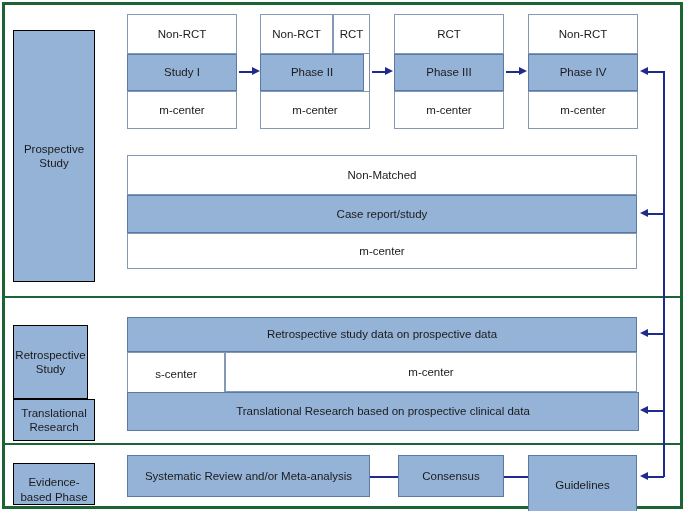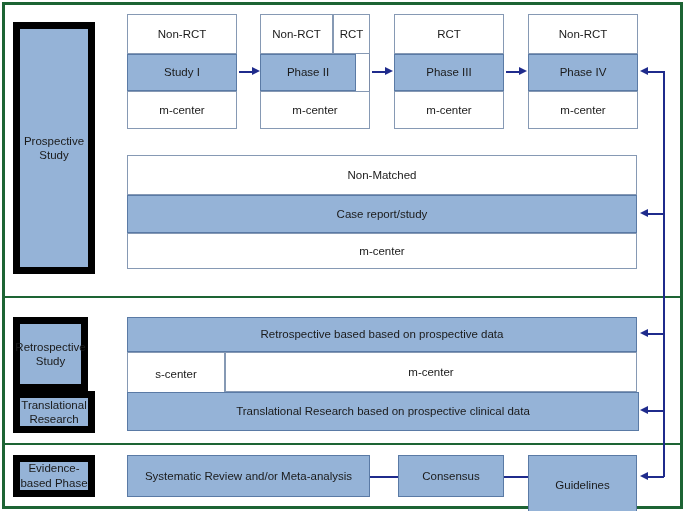--- a/index.html
+++ b/index.html
@@ -52,22 +52,23 @@
   .blue {
     background: #95b3d7;
     border: 1px solid #5a7aa5;
   }
   .white {
     background: #ffffff;
     border: 1px solid #8699b4;
   }
   .label-box {
     background: #95b3d7;
-    border: 7px solid #000000;
+    border: 1px solid #000000;
     font-size: 11.5px;
+    margin-top: 8px;
   }
   .group-frame {
     position: absolute;
     box-sizing: border-box;
     border: 1px solid #7a8ba8;
     background: transparent;
     pointer-events: none;
   }
   
   .hline {
@@ -143,21 +144,21 @@
     <span>m-center</span>
   </div>
 
   <div class="group-frame" style="left:260px; top:14px; width:110px; height:115px;"></div>
   <div class="box white" style="left:260px; top:14px; width:73px; height:40px;">
     <span>Non-RCT</span>
   </div>
   <div class="box white" style="left:333px; top:14px; width:37px; height:40px;">
     <span>RCT</span>
   </div>
-  <div class="box blue" style="left:260px; top:54px; width:96px; height:37px;text-align:right;">
+  <div class="box blue" style="left:260px; top:54px; width:104px; height:37px;text-align:right;">
     <span>Phase II</span>
   </div>
   <div class="box white" style="left:260px; top:91px; width:110px; height:38px;">
     <span>m-center</span>
   </div>
 
   <div class="group-frame" style="left:394px; top:14px; width:110px; height:115px;"></div>
   <div class="box white" style="left:394px; top:14px; width:110px; height:40px;">
     <span>RCT</span>
   </div>
@@ -193,21 +194,21 @@
     <span>Non-Matched</span>
   </div>
   <div class="box blue" style="left:127px; top:195px; width:510px; height:38px;">
     <span>Case report/study</span>
   </div>
   <div class="box white" style="left:127px; top:233px; width:510px; height:36px;">
     <span>m-center</span>
   </div>
 
   <div class="box blue" style="left:127px; top:317px; width:510px; height:35px;">
-    <span>Retrospective based based on prospective data</span>
+    <span>Retrospective study data on prospective data</span>
   </div>
   <div class="box white" style="left:127px; top:352px; width:98px; height:44px;">
     <span>s-center</span>
   </div>
   <div class="box white" style="left:225px; top:352px; width:412px; height:40px;">
     <span>m-center</span>
   </div>
 
   <div class="box blue" style="left:127px; top:392px; width:512px; height:39px;">
     <span>Translational Research based on prospective clinical data</span>

